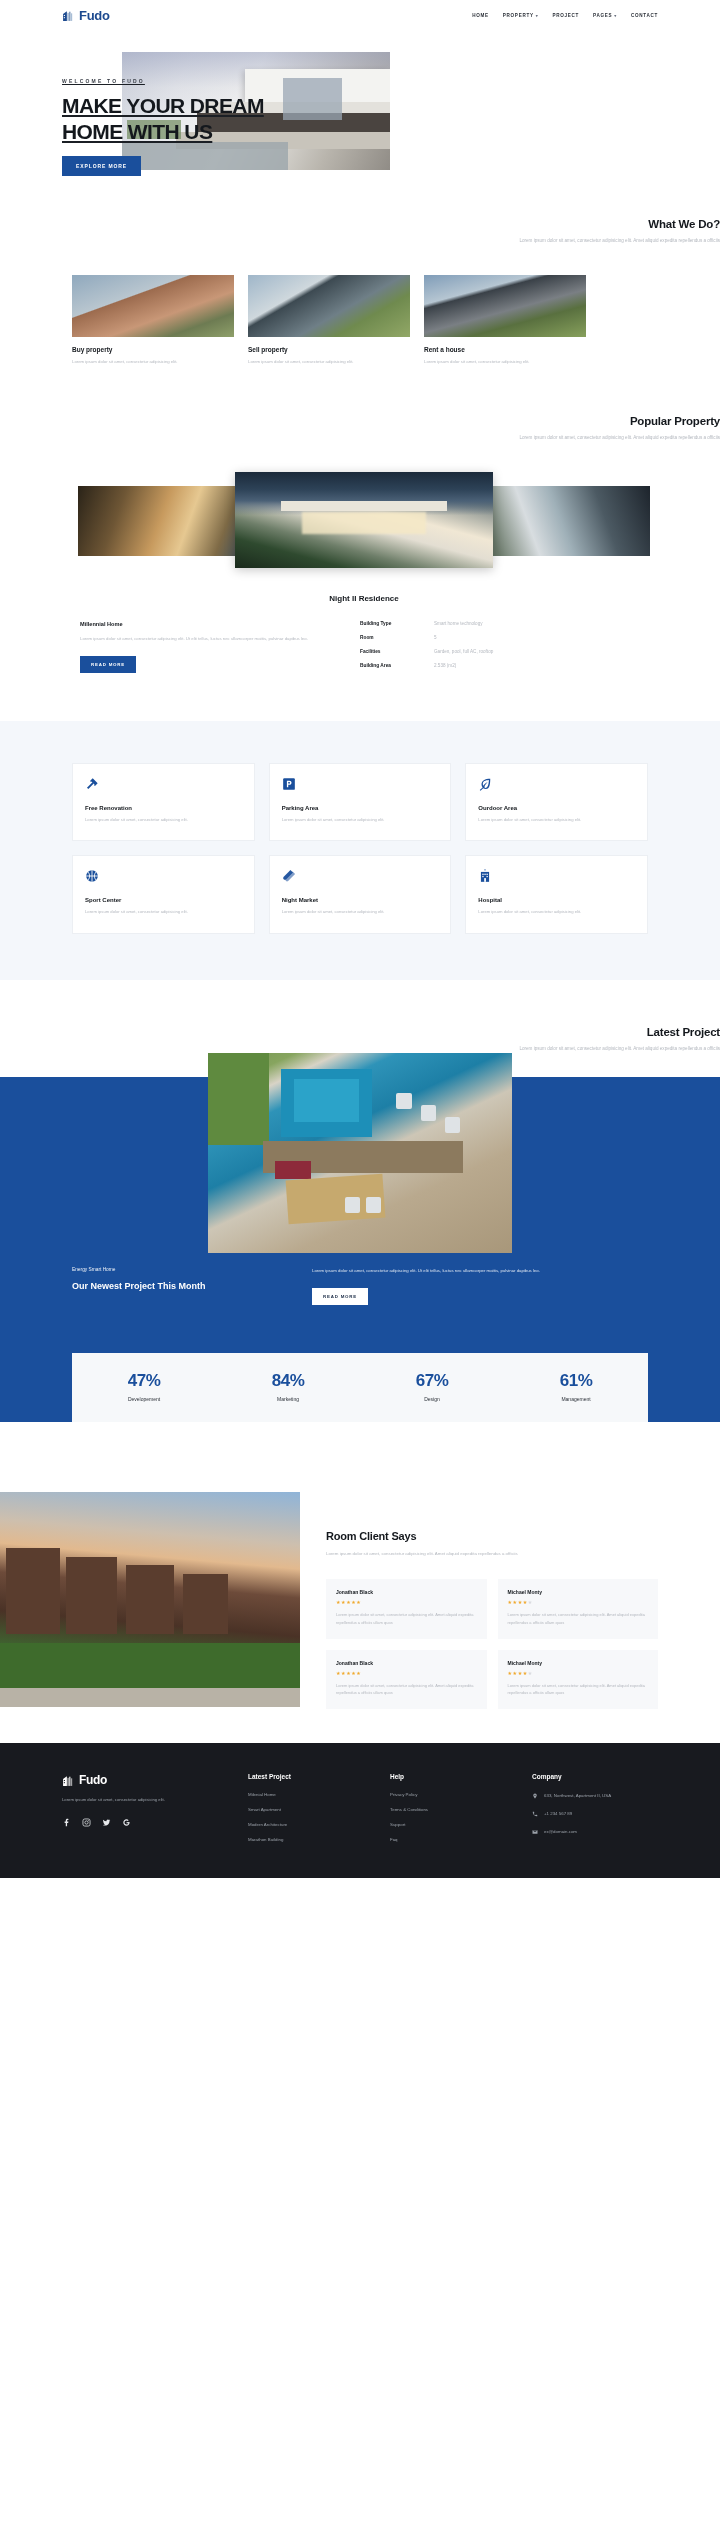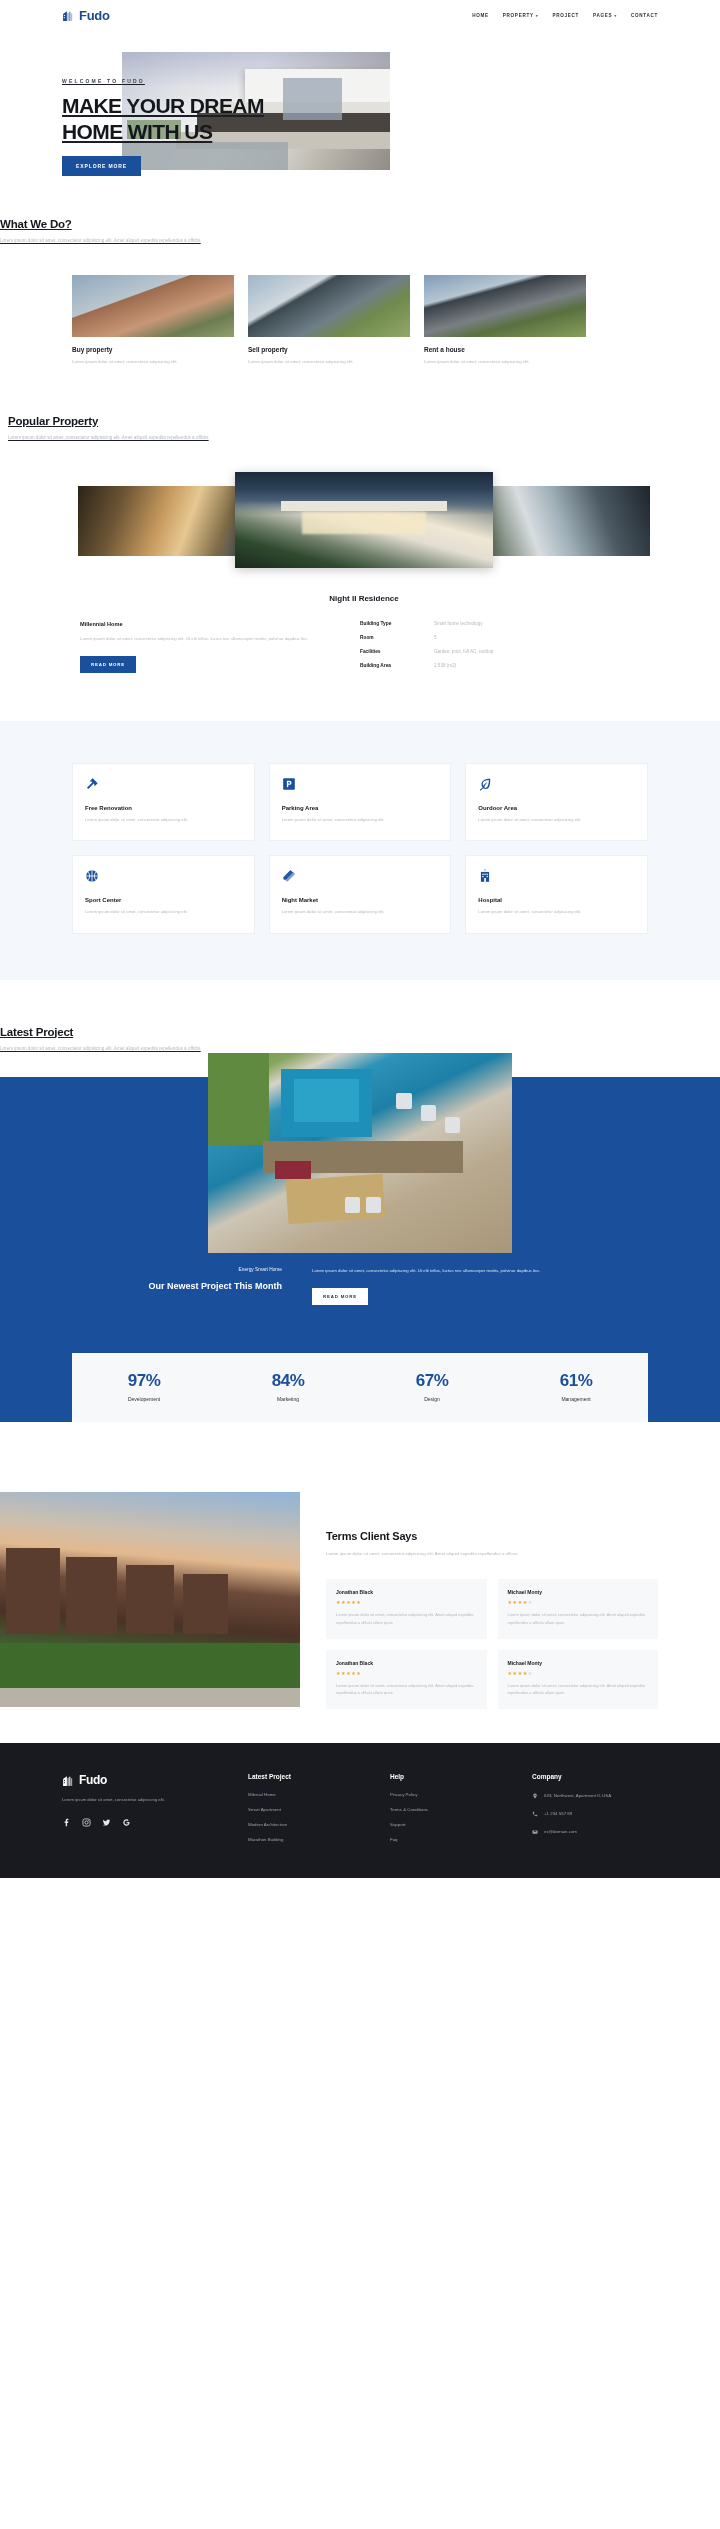--- a/index.html
+++ b/index.html
@@ -56,21 +56,21 @@
     font-size:21px; line-height:1.22; font-weight:bold; letter-spacing:-0.6px;
     color:#14181d; text-transform:uppercase; white-space:nowrap;
   }
   .btn-primary {
     display:inline-block; margin-top:12px; background:#1a4f9c; color:#fff;
     font-size:5px; letter-spacing:0.9px; font-weight:bold; text-transform:uppercase;
     padding:7px 14px; border:none; cursor:pointer;
   }
 
   
-  .sec-head { text-align:left;text-decoration:underline; }
+  .sec-head { text-align:right; }
   .sec-title { font-size:11.5px; font-weight:bold; color:#14181d; letter-spacing:-0.2px; }
   .sec-sub { font-size:4.6px; line-height:1.85; color:#b4b8bf; margin-top:7px; }
 
   
   .whatwedo { padding-top:48px; }
   .cards3 {
     display:flex; gap:14px; padding:0 72px; margin-top:30px;
   }
   .card3 { width:162px; }
   .card3-img { width:100%; height:62px; overflow:hidden; position:relative; }
@@ -137,21 +137,21 @@
     overflow:hidden;
   }
   .project-photo .pool { position:absolute; left:24%; top:8%; width:30%; height:34%; background:#1d8fb8; }
   .project-photo .pool:after { content:""; position:absolute; left:14%; top:14%; width:72%; height:64%; background:#2ba3c9; }
   .project-photo .deck { position:absolute; left:18%; top:44%; width:66%; height:16%; background:#8c7a5e; }
   .project-photo .lawn { position:absolute; left:0; top:0; width:20%; height:46%; background:#5f8a3f; }
   .project-photo .mat { position:absolute; left:26%; top:62%; width:32%; height:22%; background:#c6a96e; transform:rotate(-4deg); }
   .project-photo .cush { position:absolute; left:22%; top:54%; width:12%; height:9%; background:#8d2a3a; }
   .project-photo .ch { position:absolute; background:#dfe3e6; width:5%; height:8%; border-radius:2px; }
   .project-text { padding:0 72px; display:flex; gap:30px; position:relative; top:-10px; }
-  .pt-left { width:210px;text-align:right; }
+  .pt-left { width:210px; }
   .pt-eyebrow { font-size:4.8px; color:#ffffff; opacity:.92; }
   .pt-title { font-size:9px; font-weight:bold; color:#fff; margin-top:9px; }
   .pt-right { flex:1; }
   .pt-right p { font-size:4.3px; line-height:1.95; color:#dbe4f0; }
   .btn-white {
     display:inline-block; margin-top:13px; background:#fff; color:#1a2b45;
     font-size:4.4px; letter-spacing:0.8px; font-weight:bold; text-transform:uppercase;
     padding:6px 11px; border:none; cursor:pointer;
   }
   .stats-wrap { position:relative; margin-top:10px; }
@@ -424,21 +424,21 @@
       </div>
       <div class="pt-right">
         <p>Lorem ipsum dolor sit amet, consectetur adipiscing elit. Ut elit tellus, luctus nec ullamcorper mattis, pulvinar dapibus leo.</p>
         <button class="btn-white">READ MORE</button>
       </div>
     </div>
 
     <div class="stats-wrap">
       <div class="stats">
         <div class="stat">
-          <div class="stat-num">97%</div>
+          <div class="stat-num">47%</div>
           <div class="stat-label">Developement</div>
         </div>
         <div class="stat">
           <div class="stat-num">84%</div>
           <div class="stat-label">Marketing</div>
         </div>
         <div class="stat">
           <div class="stat-num">67%</div>
           <div class="stat-label">Design</div>
         </div>
@@ -454,21 +454,21 @@
   <div class="testi">
     <div class="testi-img">
       <div class="blk b1"></div>
         <div class="blk b2"></div>
         <div class="blk b3"></div>
         <div class="blk b4"></div>
       <div class="hedge"></div>
         <div class="road"></div>
     </div>
     <div class="testi-right">
-      <div class="sec-title">Terms Client Says</div>
+      <div class="sec-title">Room Client Says</div>
       <div class="testi-head-sub">Lorem ipsum dolor sit amet, consectetur adipisicing elit. Amet aliquid expedita repellendus a officiis</div>
       <div class="tgrid">
 
         <div class="tcard">
           <div class="tname">Jonathan Black</div>
           <div class="stars">★★★★★</div>
           <div class="ttext">Lorem ipsum dolor sit amet, consectetur adipisicing elit. Amet aliquid expedita repellendus a officiis ullam quos</div>
         </div>
 
         <div class="tcard">

